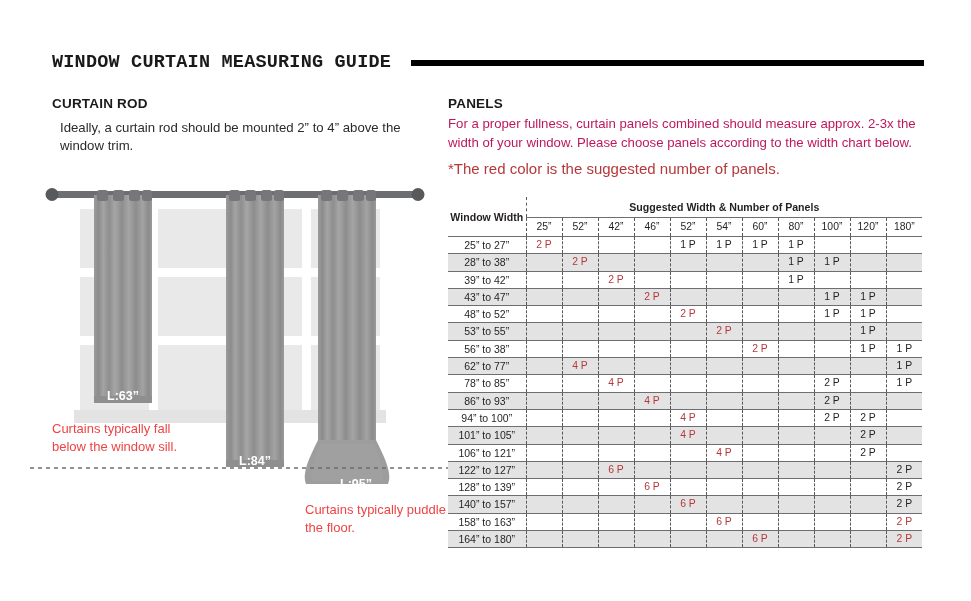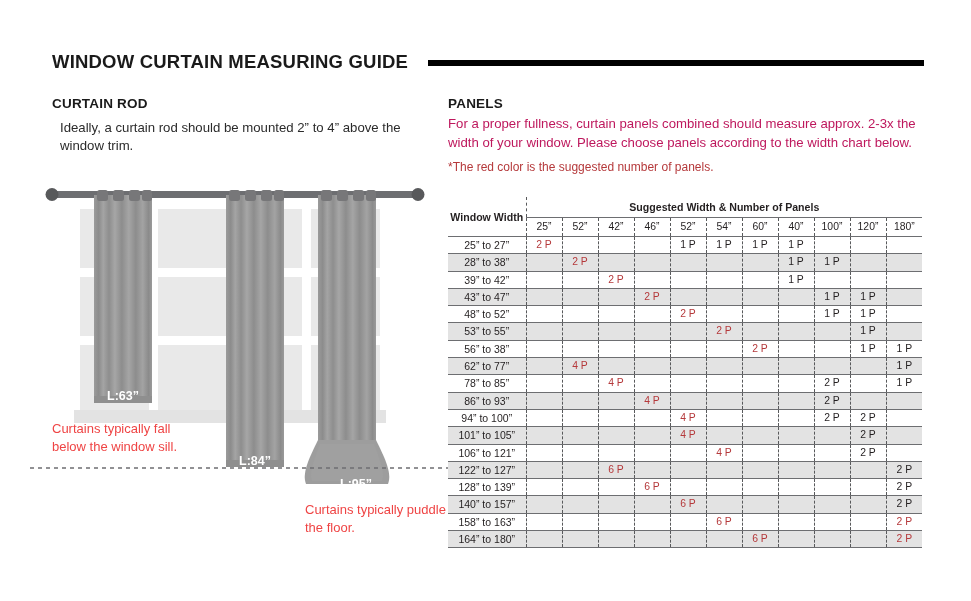--- a/index.html
+++ b/index.html
@@ -29,20 +29,21 @@
     height: 28px;
     display: flex;
     align-items: center;
   }
   #main-title {
     font-size: 18.5px;
     font-weight: bold;
     letter-spacing: 0.2px;
     white-space: nowrap;
     color: #1a1a1a;
+    font-family: Liberation Mono, monospace;
   }
   #title-rule {
     flex: 1 1 auto;
     height: 6px;
     background: #000000;
     margin-left: 20px;
     margin-top: 2px;
   }
 
   
@@ -94,21 +95,21 @@
     width: 480px;
   }
   #panels-body {
     font-size: 13.2px;
     line-height: 18.5px;
     color: #be185d;
     margin: 0 0 8px 0;
     width: 478px;
   }
   #panels-note {
-    font-size: 12px;
+    font-size: 15px;
     color: #b5393b;
     margin: 0;
     font-weight: normal;
   }
 
   
   #chart-wrap {
     position: absolute;
     left: 448px;
     top: 196px;
@@ -314,21 +315,21 @@
           <th class="spanhdr" id="group-header-cell" colspan="11">Suggested Width &amp; Number of Panels</th>
         </tr>
         <tr class="hdr-sizes" id="size-header-row">
             <th>25”</th>
             <th>52”</th>
             <th>42”</th>
             <th>46”</th>
             <th>52”</th>
             <th>54”</th>
             <th>60”</th>
-            <th>40”</th>
+            <th>80”</th>
             <th>100”</th>
             <th>120”</th>
             <th>180”</th>
           </tr>
       </thead>
       <tbody id="chart-body">
           <tr>
             <td class="rowlabel">25” to 27”</td>
             <td class="val-red">2 P</td>
             <td class="val-dark"></td>

